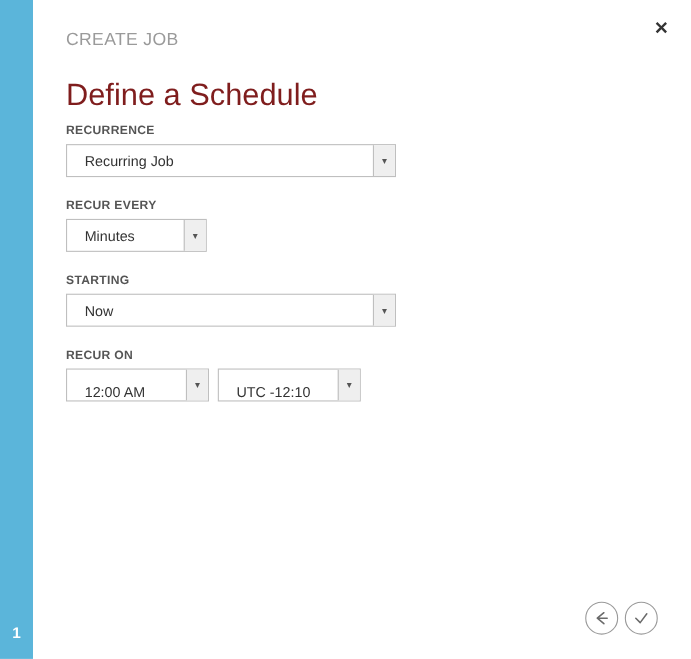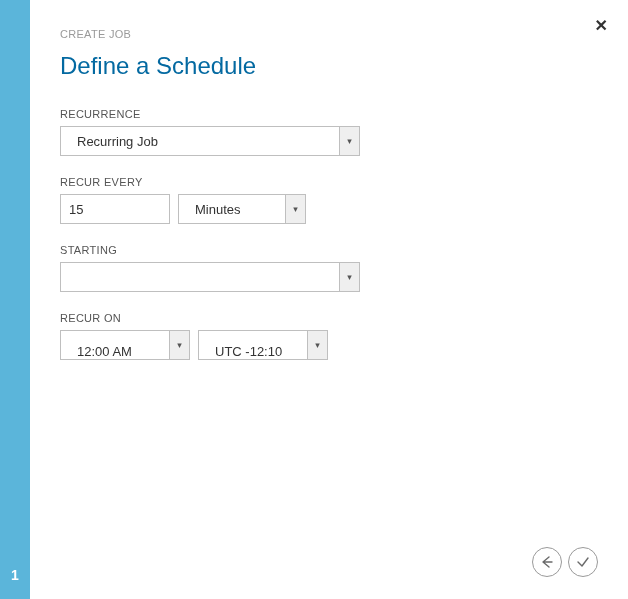--- a/index.html
+++ b/index.html
@@ -35,39 +35,40 @@
     .close-btn {
       position: absolute;
       top: 16px;
       right: 20px;
       font-size: 16px;
       color: #333;
       cursor: pointer;
       font-weight: bold;
     }
     .breadcrumb {
-      font-size: 11px;
+      font-size: 16px;
       color: #9a9a9a;
       letter-spacing: 0.3px;
-      margin-bottom: 12px;
+      margin-bottom: 24px;
     }
     .title {
-      font-size: 24px;
+      font-size: 28px;
       font-weight: 300;
-      color: #0369a1;
-      margin-bottom: 28px;
+      color: #7f1d1d;
+      margin-bottom: 11px;
     }
     .field-group {
       margin-bottom: 20px;
     }
     .field-label {
       font-size: 11px;
       color: #555;
       letter-spacing: 0.3px;
       margin-bottom: 6px;
+      font-weight: bold;
     }
     .control-row {
       display: flex;
       gap: 8px;
     }
     .select-control, .text-input, .date-input {
       border: 1px solid #bfbfbf;
       height: 30px;
       font-size: 13px;
       padding: 0 8px;
@@ -160,34 +161,32 @@
       <div class="select-control w-300">
         <span class="select-text">Recurring Job</span>
         <span class="select-arrow">▾</span>
       </div>
     </div>
   </div>
 
   <div class="field-group">
     <div class="field-label">RECUR EVERY</div>
     <div class="control-row">
-      <div class="text-input w-110">
-        <input type="text" value="15" style="">
-      </div>
       <div class="select-control w-160">
         <span class="select-text">Minutes</span>
         <span class="select-arrow">▾</span>
       </div>
     </div>
   </div>
 
   <div class="field-group">
     <div class="field-label">STARTING</div>
     <div class="control-row">
       <div class="select-control w-300">
+        <span class="select-text">Now</span>
         <span class="select-arrow">▾</span>
       </div>
     </div>
   </div>
 
   <div class="field-group">
     <div class="field-label">RECUR ON</div>
     <div class="control-row">
       <div class="select-control w-130">
         <span class="select-text">12:00 AM</span>

